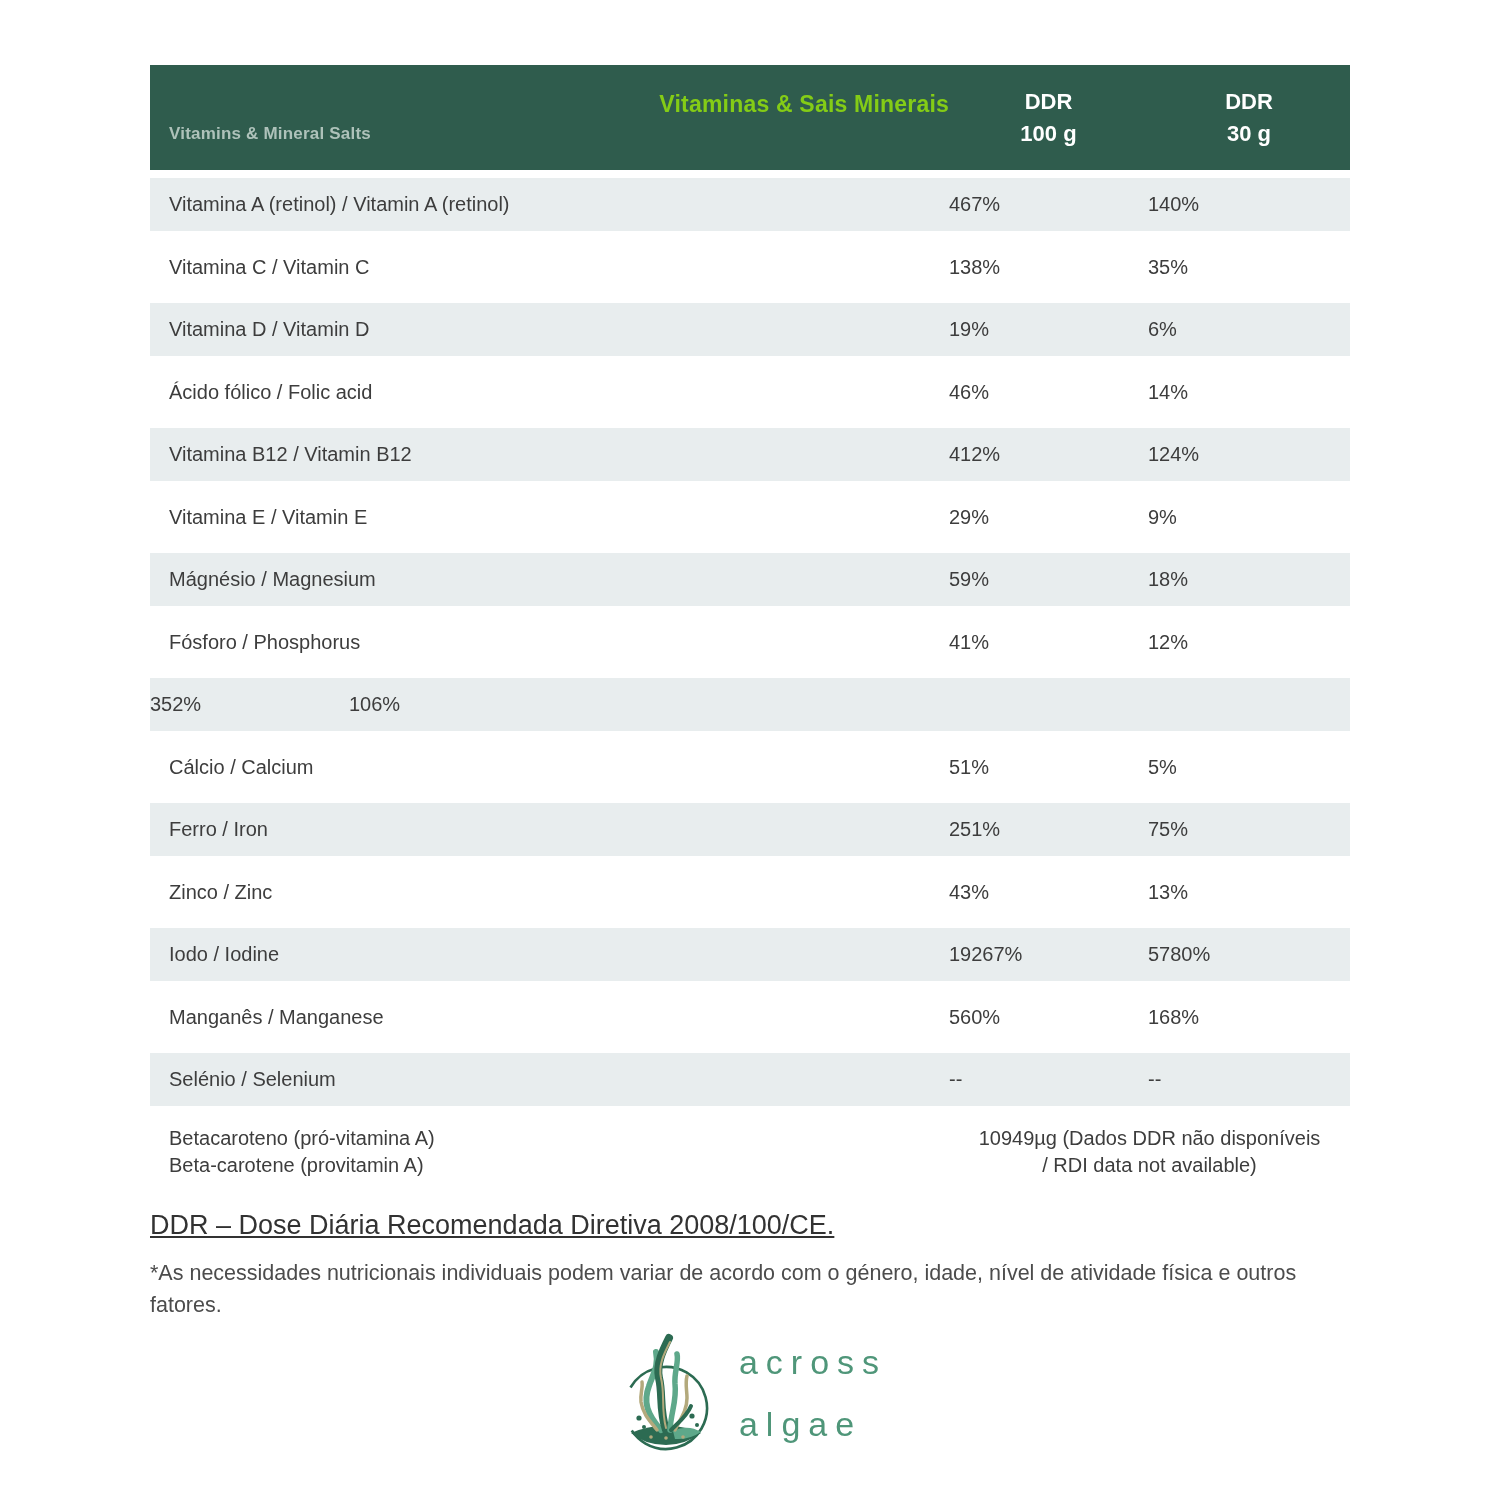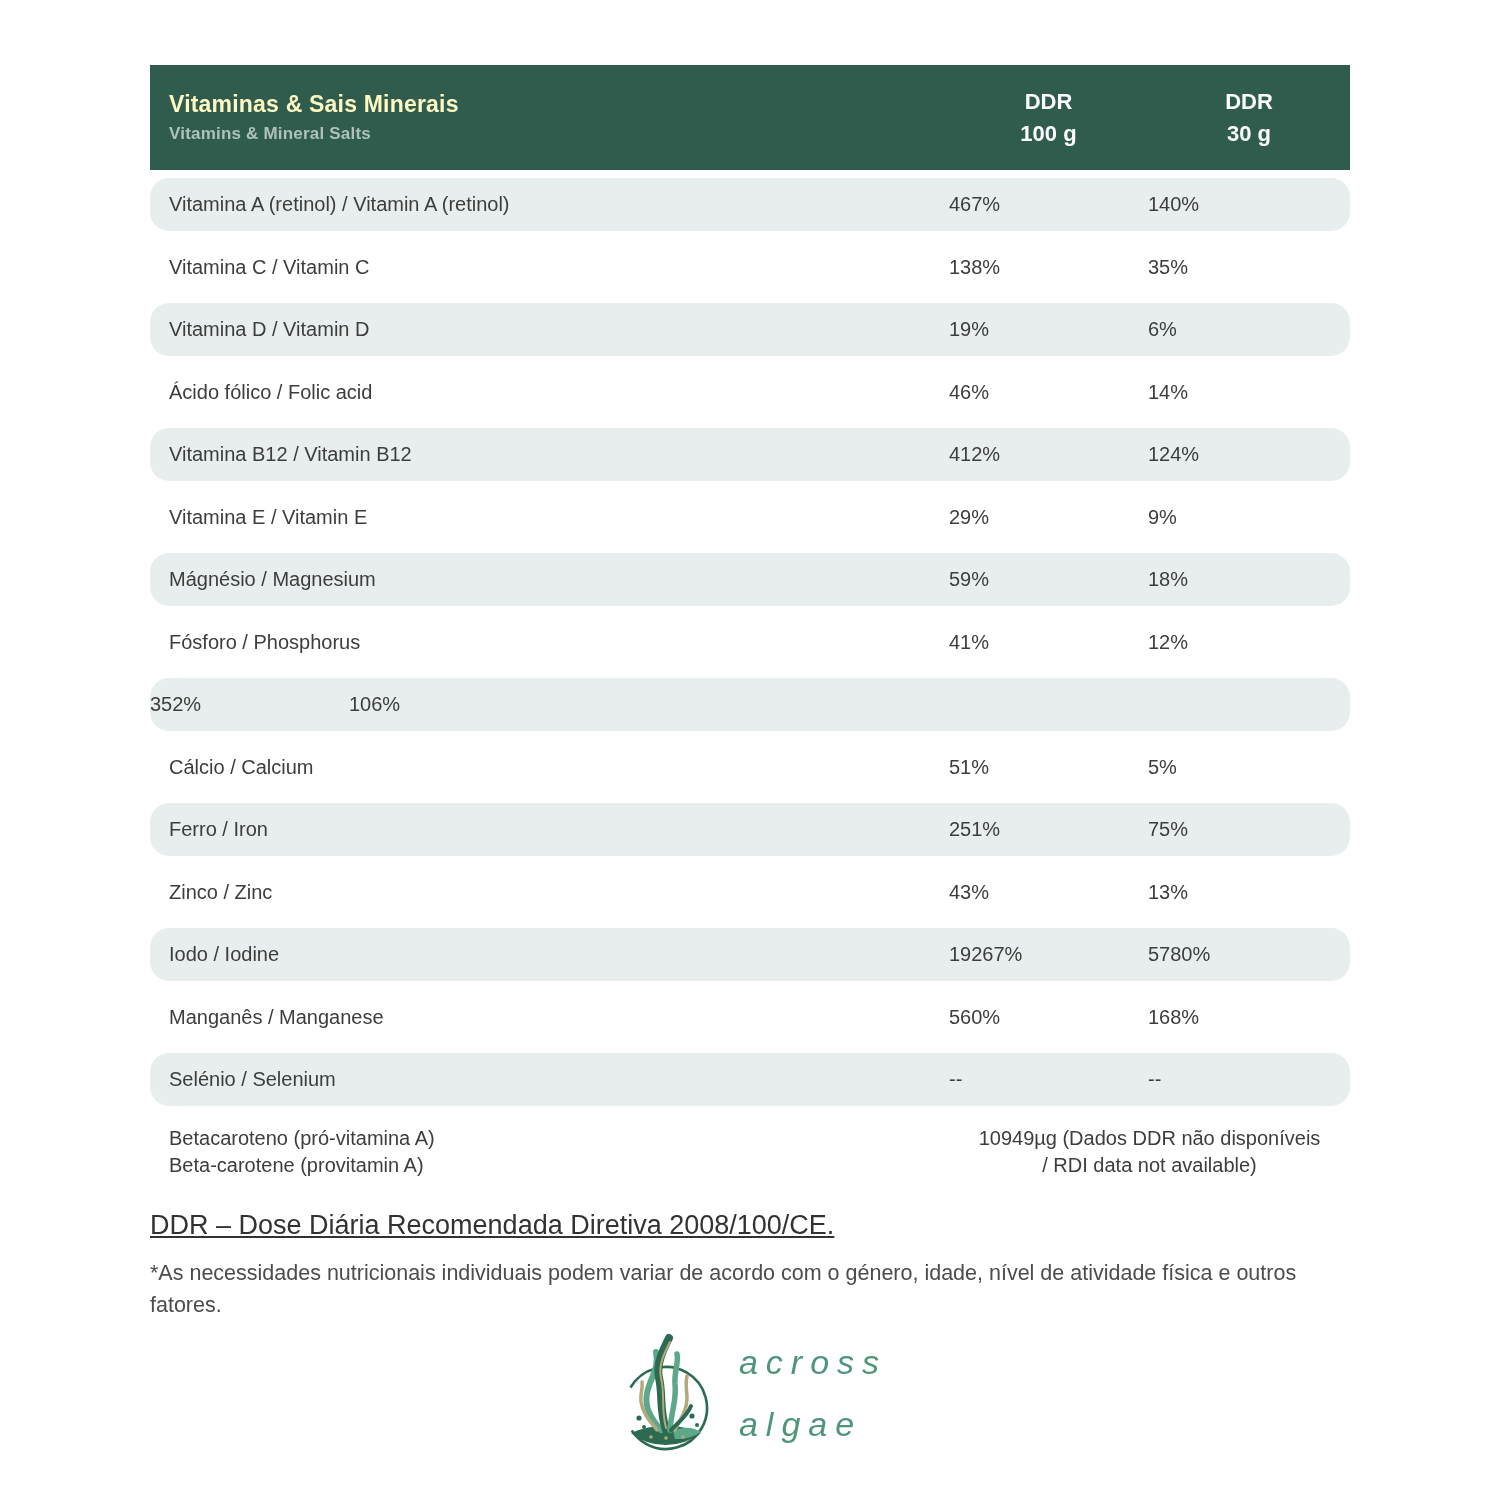--- a/index.html
+++ b/index.html
@@ -8,44 +8,44 @@
     font-family:"Liberation Sans","DejaVu Sans",sans-serif;
     color:var(--text,#3d3d3d);
     -webkit-font-smoothing:antialiased;
   }
   .table-wrap{position:absolute;left:150px;top:65px;width:1200px;}
   .t-header{
     background:var(--header_bg,#2f5c4d);
     height:105px;display:flex;align-items:center;
   }
   .t-header .head-left{flex:1 1 auto;padding-left:19px;}
-  .t-title{color:#fef9c3;font-size:23px;font-weight:bold;letter-spacing:.2px;margin-bottom:6px;}
+  .t-title{color:#84cc16;font-size:23px;font-weight:bold;letter-spacing:.2px;margin-bottom:6px;text-align:right;}
   .t-subtitle{color:var(--header_subtitle,#aec2ba);font-size:17px;font-weight:bold;letter-spacing:.2px;}
   .head-col{width:199px;text-align:center;color:#ffffff;font-size:22px;font-weight:bold;line-height:1.45;}
   .head-col.c2{width:202px;}
   .rows{margin-top:8px;}
   .t-row{
-    display:flex;align-items:center;height:53px;margin-top:9.5px;background:#ffffff;border-radius:19px;
+    display:flex;align-items:center;height:53px;margin-top:9.5px;background:#ffffff;
   }
   .t-row:first-child{margin-top:0;}
   .t-row.alt{background:var(--row_alt,#e8edee);}
   .cell-label{flex:1 1 auto;padding-left:19px;font-size:20px;color:var(--text,#3d3d3d);}
   .cell-val{width:199px;text-align:left;font-size:20px;color:var(--text,#3d3d3d);}
   .cell-val.c2{width:202px;}
   .beta-row{display:flex;align-items:center;margin-top:10px;min-height:72px;background:#ffffff;}
   .beta-label{flex:1 1 auto;padding-left:19px;font-size:20px;line-height:1.35;}
   .beta-value{width:401px;text-align:center;font-size:20px;line-height:1.35;}
   .footer{position:absolute;left:150px;top:1210px;width:1200px;}
   .footer-heading{font-size:27px;color:#323232;margin-bottom:16px;text-decoration:underline;}
   .footer-note{font-size:21.5px;color:#4c4c4c;line-height:1.5;max-width:1180px;}
   .logo{
     position:absolute;left:0;top:1330px;width:1500px;
     display:flex;justify-content:center;align-items:center;gap:14px;
   }
-  .logo-text{display:flex;flex-direction:column;gap:28px;font-style:italic;}
+  .logo-text{display:flex;flex-direction:column;gap:28px;}
   .logo-word{
     color:var(--logo_green,#4f9679);font-size:34px;letter-spacing:8px;
     font-weight:500;line-height:1;
   }
 </style>
 </head>
 <body style="--header_bg: #2F5C4D; --header_subtitle: #AEC2BA; --row_alt: #E8EDEE; --text: #3D3D3D; --logo_green: #4F9679; --logo_dark: #2C6B52; --logo_mid: #5EA88A; --logo_tan: #B3A97C;">
 
 <div class="table-wrap">
   <div class="t-header">

